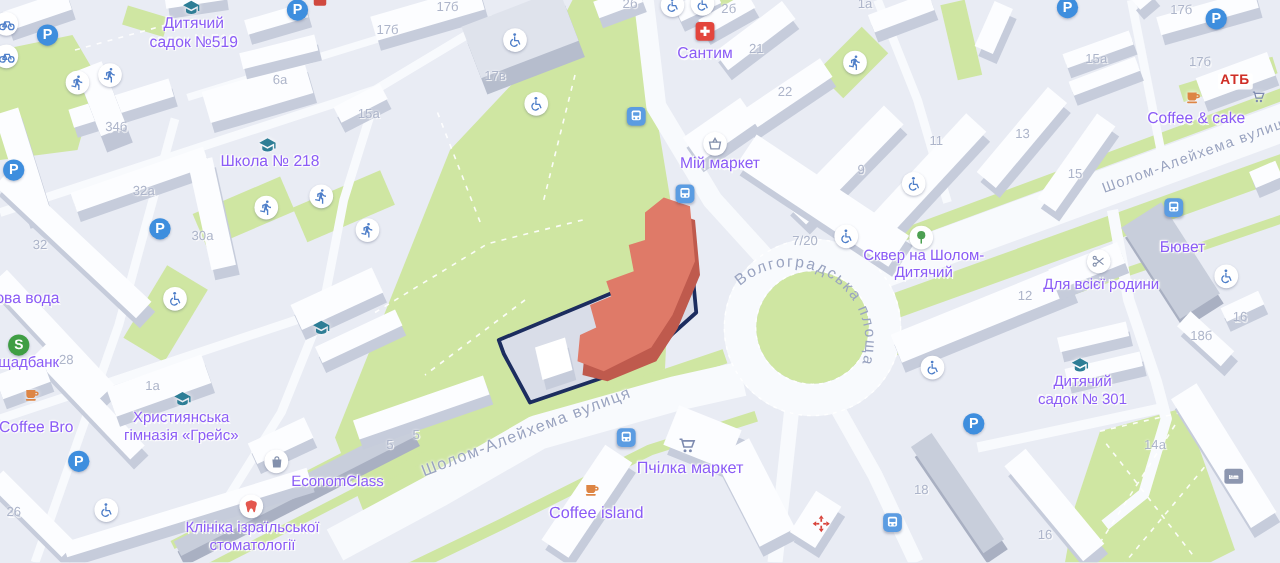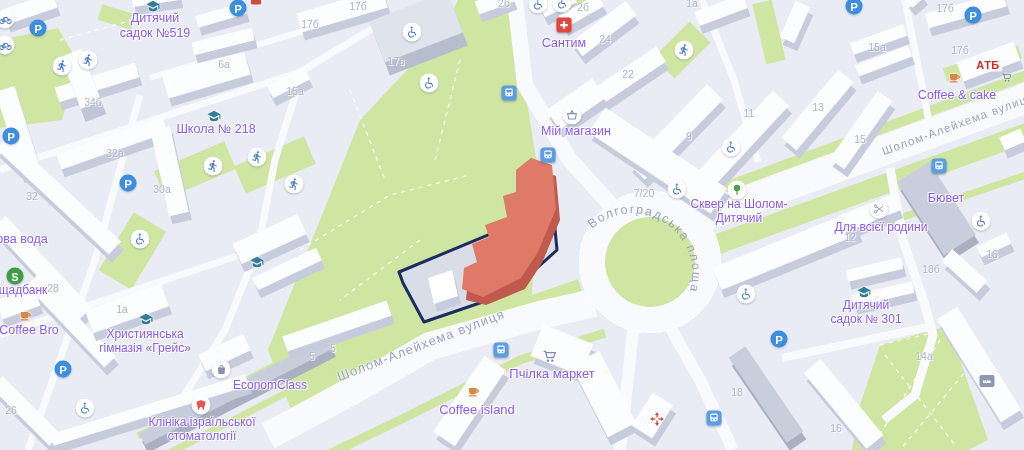--- a/index.html
+++ b/index.html
@@ -584,21 +584,21 @@
       <div class="ic bank-ic" style="left: 15px; top: 276px;">S</div>
       <div class="poi" style="left: 23px; top: 290px; font-size: 12px;">
         <div>щадбанк</div>
       </div>
       <div class="ic plain" style="left: 26px; top: 315px;">
         <svg width="14" height="14" viewBox="0 0 24 24" fill="#dd8544">
           <path d="M3.5 7h12.5v6.3a4.7 4.7 0 0 1-4.7 4.7H8.2a4.7 4.7 0 0 1-4.7-4.7zM16 9h1.6a2.9 2.9 0 0 1 0 5.8H16v-2.1h1.6a.8.8 0 0 0 0-1.6H16z"></path>
           <rect x="2.8" y="19.3" width="13.8" height="2.2" rx="1.1"></rect>
         </svg>
       </div>
-      <div class="poi" style="left: 29px; top: 330px; font-size: 12.5px;">
+      <div class="poi" style="left: 29px; top: 342px; font-size: 12.5px;">
         <div>Coffee Bro</div>
       </div>
       <div class="ic plain" style="left: 146px; top: 319px;">
         <svg width="17" height="15" viewBox="0 0 24 24" fill="#2e7e96">
           <path d="M12 3.5 1.5 9l10.5 5.5L20.5 10v6.5h1.8V9z"></path>
           <path d="M5.3 13.4v3.8c0 1.8 3 3.2 6.7 3.2s6.7-1.4 6.7-3.2v-3.8L12 16.9z"></path>
         </svg>
       </div>
       <div class="poi" style="left: 145px; top: 341px; font-size: 12px;">
         <div>Християнська</div>
@@ -637,21 +637,21 @@
       </div>
       <div class="ic circ" style="left: 572px; top: 115px;">
         <svg width="13" height="13" viewBox="0 0 24 24">
           <g fill="none" stroke="#8491ad" stroke-width="2">
             <path d="M4 9.5h16l-2 10H6z"></path>
             <path d="M9 9.5 12 4l3 5.5"></path>
           </g>
         </svg>
       </div>
       <div class="poi" style="left: 576px; top: 131px; font-size: 12.5px;">
-        <div>Мій магазин</div>
+        <div>Мій маркет</div>
       </div>
       <div class="ic circ" style="left: 737px; top: 190px;">
         <svg width="13" height="13" viewBox="0 0 24 24">
           <circle cx="12" cy="8.5" r="6" fill="#4da052"></circle>
           <rect x="10.9" y="12" width="2.2" height="9" fill="#4da052"></rect>
         </svg>
       </div>
       <div class="poi" style="left: 739px; top: 211px; font-size: 12px;">
         <div>Сквер на Шолом-</div>
         <div>Дитячий</div>
@@ -716,38 +716,38 @@
       </div>
       <div class="num" style="left: 224px; top: 64px;">6а</div>
       <div class="num" style="left: 295px; top: 91px;">15а</div>
       <div class="num" style="left: 93px; top: 102px;">34б</div>
       <div class="num" style="left: 310px; top: 24px;">17б</div>
       <div class="num" style="left: 358px; top: 6px;">17б</div>
       <div class="num" style="left: 396px; top: 61px;">17в</div>
       <div class="num" style="left: 504px; top: 3px;">2б</div>
       <div class="num" style="left: 583px; top: 7px;">2б</div>
       <div class="num" style="left: 692px; top: 3px;">1а</div>
-      <div class="num" style="left: 605px; top: 39px;">24</div>
+      <div class="num" style="left: 605px; top: 39px;">21</div>
       <div class="num" style="left: 628px; top: 74px;">22</div>
       <div class="num" style="left: 689px; top: 136px;">9</div>
       <div class="num" style="left: 749px; top: 113px;">11</div>
       <div class="num" style="left: 818px; top: 107px;">13</div>
       <div class="num" style="left: 860px; top: 139px;">15</div>
       <div class="num" style="left: 877px; top: 47px;">15а</div>
       <div class="num" style="left: 945px; top: 8px;">17б</div>
       <div class="num" style="left: 960px; top: 50px;">17б</div>
       <div class="num" style="left: 115px; top: 153px;">32а</div>
       <div class="num" style="left: 32px; top: 196px;">32</div>
       <div class="num" style="left: 162px; top: 189px;">30а</div>
       <div class="num" style="left: 53px; top: 288px;">28</div>
       <div class="num" style="left: 11px; top: 410px;">26</div>
       <div class="num" style="left: 122px; top: 309px;">1а</div>
       <div class="num" style="left: 312px; top: 356px;">5</div>
       <div class="num" style="left: 333px; top: 348px;">5</div>
       <div class="num" style="left: 644px; top: 193px;">7/20</div>
-      <div class="num" style="left: 820px; top: 237px; margin-left: 30px;">12</div>
+      <div class="num" style="left: 820px; top: 237px;">12</div>
       <div class="num" style="left: 992px; top: 254px;">16</div>
-      <div class="num" style="left: 931px; top: 269px;">18б</div>
+      <div class="num" style="left: 961px; top: 269px;">18б</div>
       <div class="num" style="left: 836px; top: 428px;">16</div>
       <div class="num" style="left: 737px; top: 392px;">18</div>
       <div class="num" style="left: 924px; top: 356px;">14а</div>
     </div>
 </div>
 
 </body></html>

